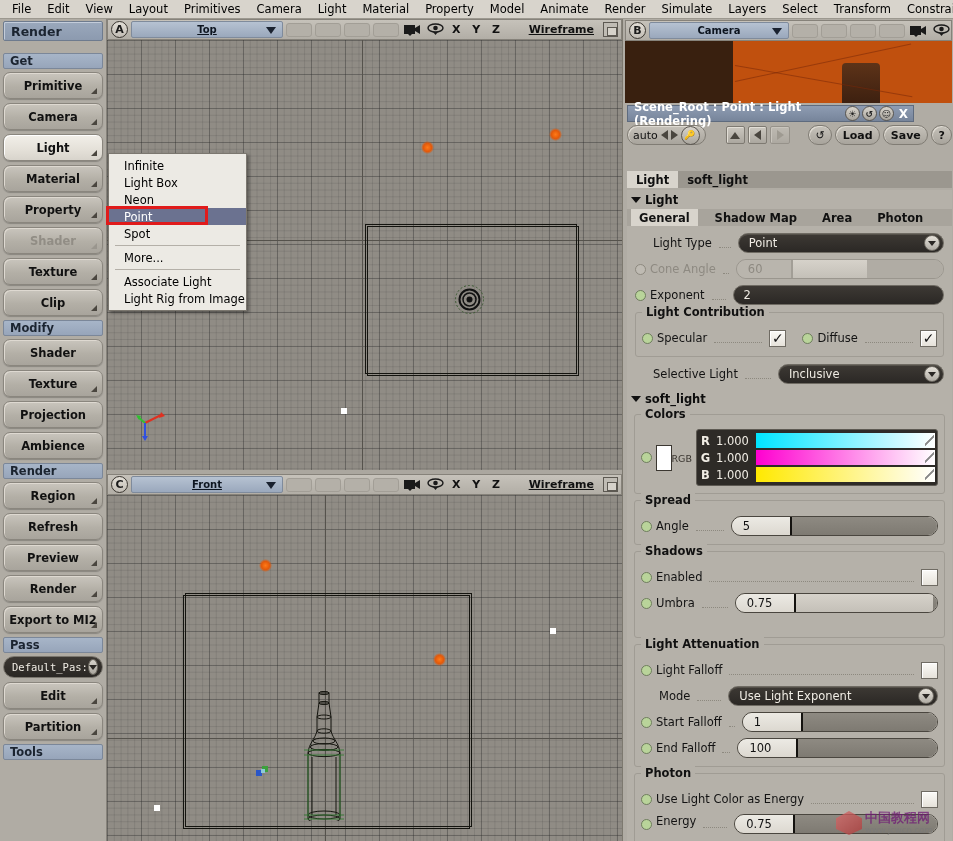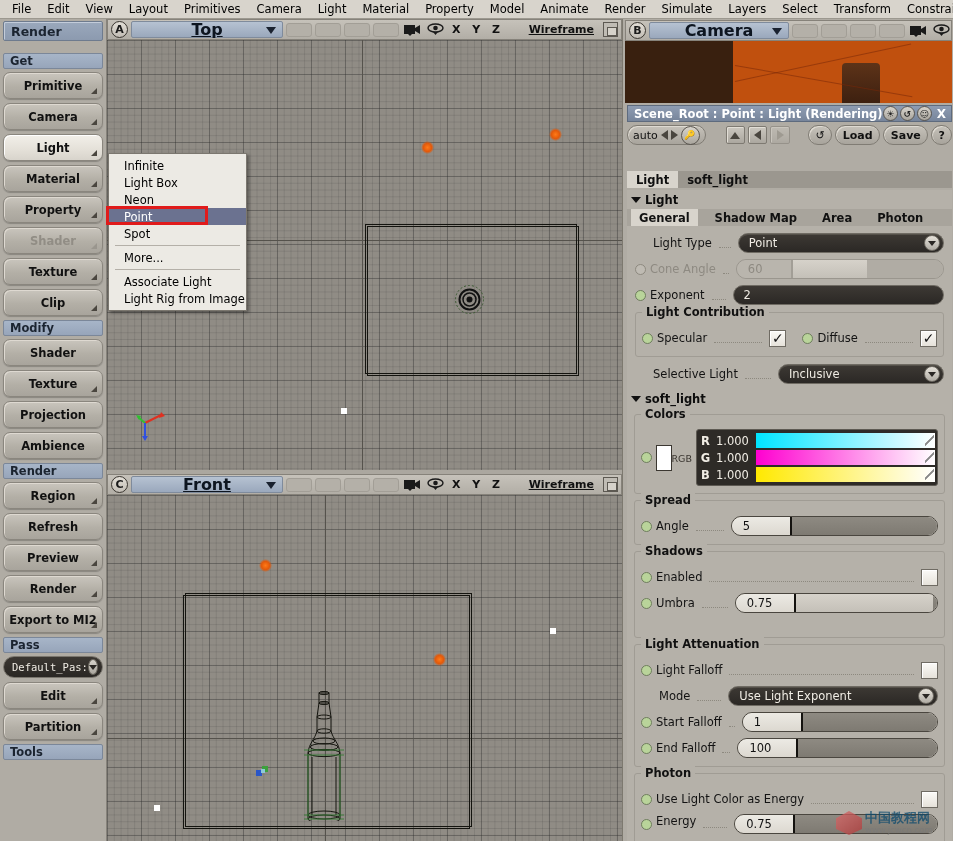--- a/index.html
+++ b/index.html
@@ -100,21 +100,21 @@
     font-size: 11px; font-weight: bold; color: #1a1a1a;
     display: flex; align-items: center; justify-content: center;
     flex: none;
   }
   .vp-name {
     flex: 0 0 152px; height: 17px;
     background: linear-gradient(#b6c2d2, #9aa8bc);
     border: 1px solid #7f8b9c; border-radius: 2px;
     display: flex; align-items: center; justify-content: center;
     position: relative;
-    font-weight: bold; font-size: 16px; color: #0d1520;
+    font-weight: bold; font-size: 10px; color: #0d1520;
   }
   .vp-name span.t { text-decoration: underline; }
   .vp-name .cv {
     position: absolute; right: 6px; top: 5px;
     width: 0; height: 0; border-left: 5px solid transparent;
     border-right: 5px solid transparent; border-top: 7px solid #1a2230;
   }
   .vp-slot {
     width: 26px; height: 14px; border: 1px solid #a29e96; border-radius: 3px;
     background: #b4b0a8; flex: none;
@@ -183,21 +183,21 @@
   .cam-preview .cork {
     position:absolute; left:217px; top:22px; width:38px; height:40px;
     background: linear-gradient(#5d3318,#3d2010);
     border-radius: 4px 4px 0 0;
   }
   .cam-preview .diag1, .cam-preview .diag2 {
     position:absolute; height:1px; background: rgba(120,40,10,.55);
   }
 
   .titlebar {
-    position: absolute; left: 4px; top: 86px; width: 325px; height: 17px;
+    position: absolute; left: 4px; top: 86px; width: 287px; height: 17px;
     background: linear-gradient(#8e9cb2, #77859b);
     border: 1px solid #5e6b7e;
     display: flex; align-items: center; padding-left: 6px;
     font-weight: bold; font-size: 11.5px; color: #fff;
   }
   .titlebar .tbtns { margin-left: auto; display: flex; gap: 2px; padding-right: 2px; align-items:center; }
   .tb-ico {
     width: 15px; height: 15px; border-radius: 50%;
     background: linear-gradient(#d8d4cc, #a9a59d); border: 1px solid #5a5650;
     display: flex; align-items: center; justify-content: center;
@@ -343,21 +343,21 @@
 
   .watermark {
     position: absolute; right: 5px; bottom: 3px; width: 112px; height: 30px;
     display: flex; align-items: center; gap: 3px; opacity: .75;
   }
   .wm-logo {
     width: 26px; height: 24px; flex:none;
     background: linear-gradient(135deg,#d86a6a,#b23a3a);
     clip-path: polygon(50% 0,100% 30%,100% 75%,50% 100%,0 75%,0 30%);
   }
-  .wm-text { font-size: 13px; font-weight: bold; color: #0c4a6e; line-height: 1.05; }
+  .wm-text { font-size: 13px; font-weight: bold; color: #701a75; line-height: 1.05; }
   .wm-url { font-size: 8.5px; color: #7a7a7a; }
 
   .hsplit { position:absolute; left:107px; top:470px; width:515px; height:4px; background:#aba79f; }
 </style>
 </head>
 <body>
 
 <div id="app">
 
   <div class="menubar">

